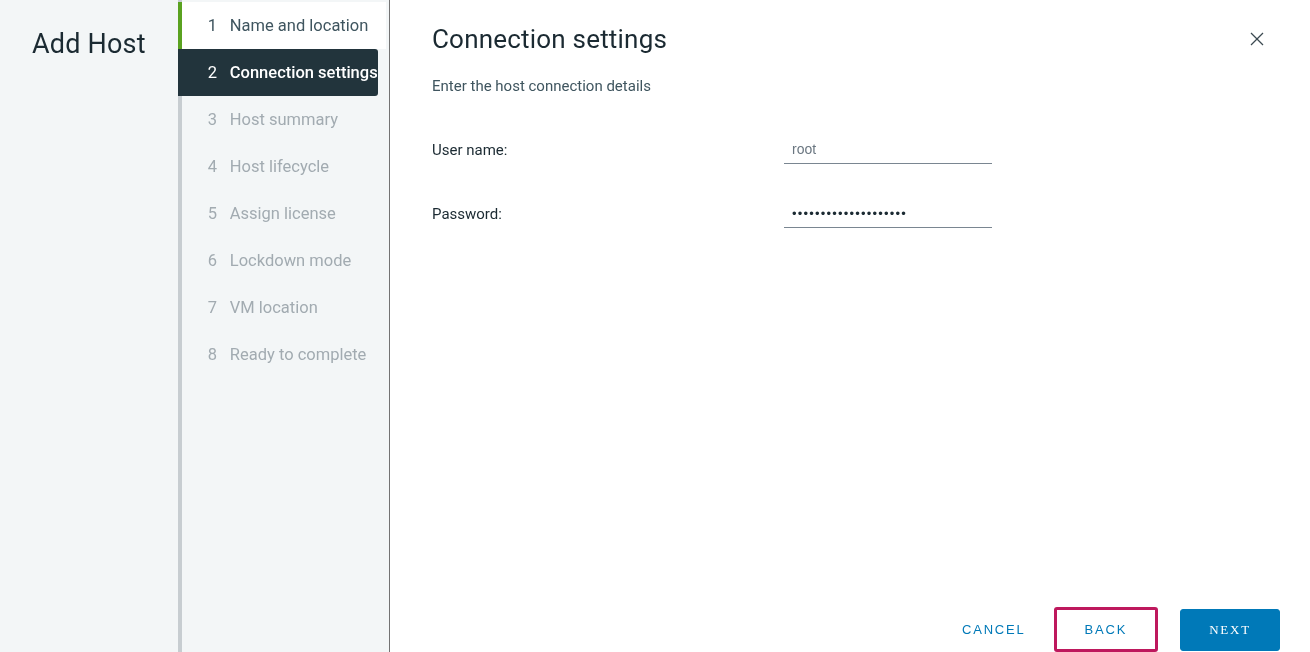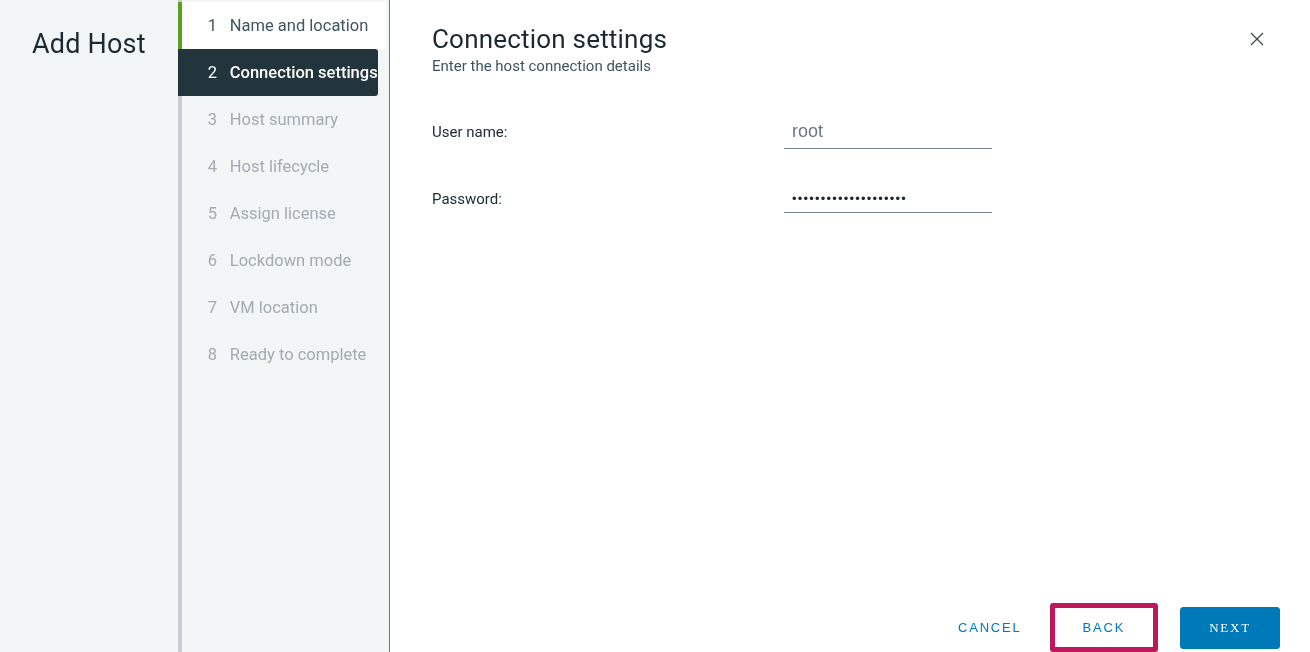--- a/index.html
+++ b/index.html
@@ -93,41 +93,41 @@
       color: #6a7680;
       padding: 6px;
       display: flex;
       align-items: center;
       justify-content: center;
     }
     .close-btn svg { width: 18px; height: 18px; stroke: #3c4a52; stroke-width: 1.6; }
     .subtitle {
       font-size: 15px;
       color: #3f555f;
-      margin-top: 0;
+      margin-top: 20px;
     }
     .form {
       margin-top: 40px;
     }
     .form-row {
       display: flex;
       align-items: center;
       margin-bottom: 36px;
       gap: 20px;
     }
     .form-label {
       width: 332px;
       font-size: 15px;
       color: #1b2a32;
     }
     .form-input {
       width: 208px;
       border: none;
       border-bottom: 1px solid #7a8691;
-      font-size: 18px;
+      font-size: 14px;
       padding: 6px 8px 6px 8px;
       outline: none;
       color: #6a7680;
       background: transparent;
     }
     .form-input.pw {
       letter-spacing: 1.2px;
       font-size: 13px;
       color: #1b2a32;
     }
@@ -144,21 +144,21 @@
       border: none;
       color: #0079b8;
       font-size: 13px;
       font-weight: 500;
       letter-spacing: 1.8px;
       cursor: pointer;
       padding: 10px 6px;
     }
     .btn-outline {
       background: #fff;
-      border: 5px solid #be185d;
+      border: 3px solid #be185d;
       color: #0079b8;
       font-size: 13px;
       font-weight: 500;
       letter-spacing: 1.8px;
       cursor: pointer;
       padding: 12px 28px;
       border-radius: 3px;
     }
     .btn-primary {
       background: #0079b8;

